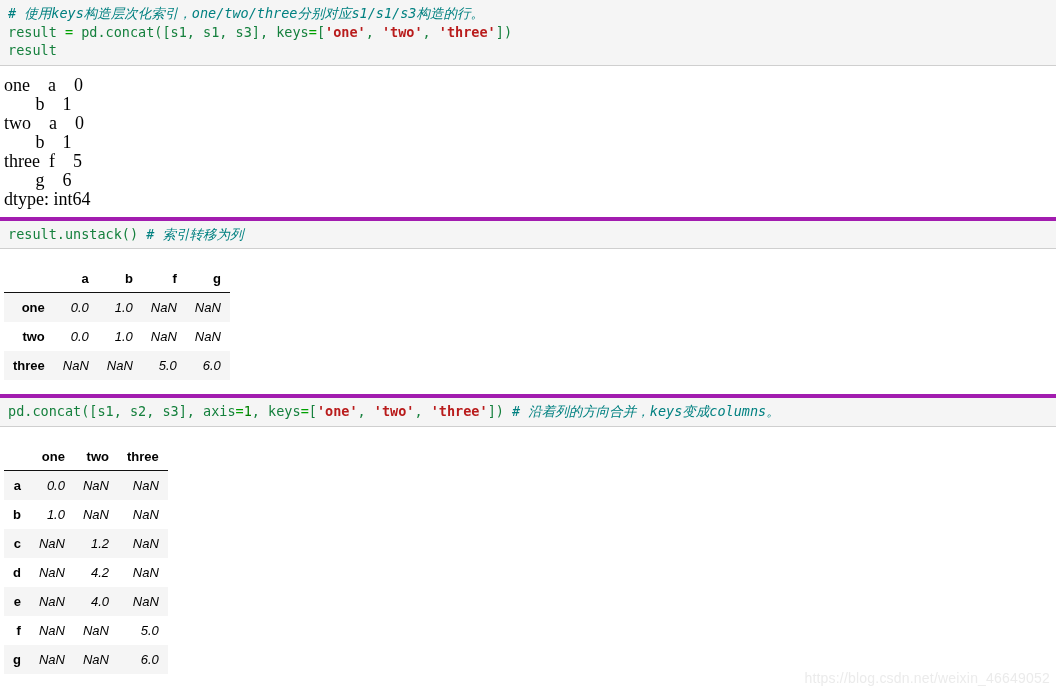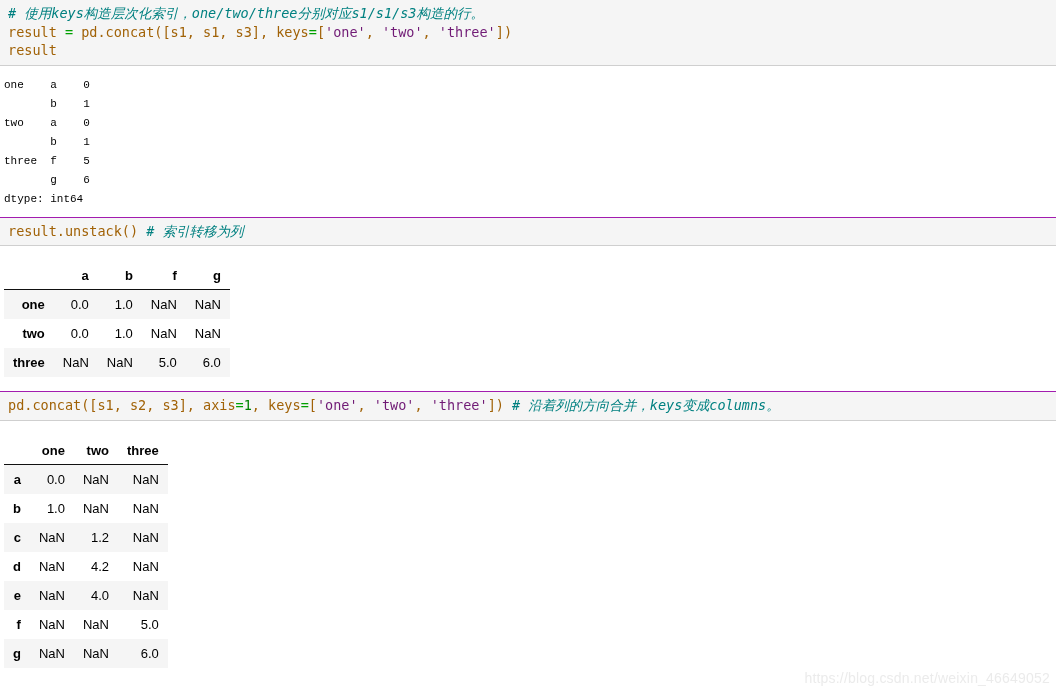--- a/index.html
+++ b/index.html
@@ -12,49 +12,49 @@
     height: 692px;
     position: relative;
     overflow: hidden;
     font-family: "Liberation Sans", sans-serif;
     color: #000000;
   }
 
   
   .code-cell {
     background: #f5f5f5;
-    border-top: 1px solid #a21caf;
+    border-top: 4px solid #a21caf;
     border-bottom: 1px solid #cfcfcf;
     padding: 4px 8px 5px 8px;
     box-sizing: border-box;
     font-family: "DejaVu Sans Mono", "Liberation Mono", monospace;
     font-size: 13.5px;
     line-height: 18.6px;
     white-space: pre;
     color: #000000;
   }
   .code-cell.first {
     border-top: none;
   }
   .code-line {
     white-space: pre;
     min-height: 18.6px;
   }
 
   
   .tok-comment { color: #008080; font-style: italic; }
-  .tok-string  { color: #701a75; }
+  .tok-string  { color: #b91c1c; font-weight: bold; }
   .tok-eq      { color: #00a000; }
   .tok-num     { color: #008000; }
-  .tok-plain   { color: #a16207; }
+  .tok-plain   { color: #15803d; }
 
   
   .text-output {
-    font-family: Liberation Mono, monospace;
-    font-size: 11px;
+    font-family: Liberation Serif, serif;
+    font-size: 18px;
     line-height: 19px;
     white-space: pre;
     color: #000000;
     padding: 10px 0 8px 4px;
   }
 
   
   .df-wrap {
     padding: 18px 0 14px 4px;
   }
@@ -82,20 +82,21 @@
     text-align: right;
     padding: 7px 9px 7px 9px;
     border: none;
     white-space: nowrap;
   }
   table.dataframe tbody td {
     text-align: right;
     padding: 7px 9px 7px 9px;
     border: none;
     white-space: nowrap;
+    font-style: italic;
   }
   table.dataframe tbody tr.odd th,
   table.dataframe tbody tr.odd td {
     background: #f5f5f5;
   }
   table.dataframe tbody tr.even th,
   table.dataframe tbody tr.even td {
     background: #ffffff;
   }
 

